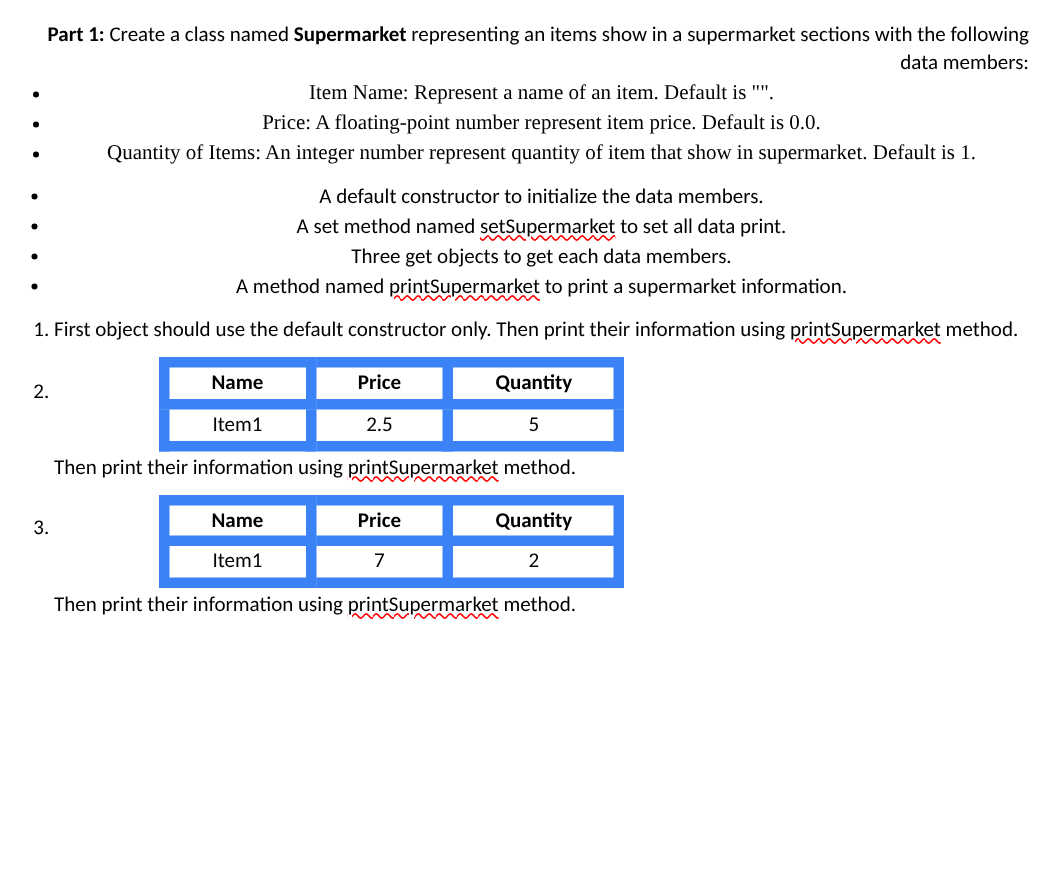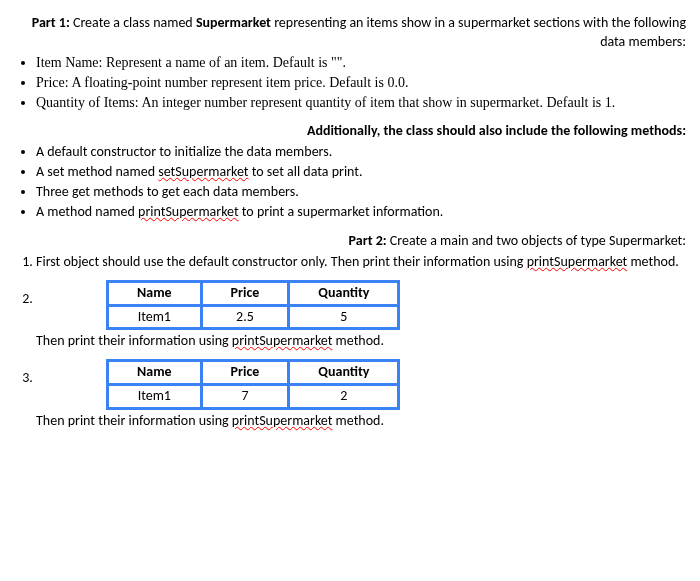--- a/index.html
+++ b/index.html
@@ -8,26 +8,26 @@
     color: #000;
     background: #fff;
     margin: 0;
     padding: 12px 14px;
     width: 700px;
     box-sizing: border-box;
     line-height: 1.35;
   }
   .bold { font-weight: bold; }
   p { margin: 2px 0; text-align: right; }
-  ul { margin: 0 0 8px 0; padding-left: 22px; }
+  ul { margin: 0 0 8px 0; padding-left: 22px; text-align: center; }
   li { margin: 1px 0; }
   .serif { font-family: "Times New Roman", Times, serif; }
   .wavy { text-decoration: underline wavy red; text-decoration-thickness: 1px; }
   table { border-collapse: collapse; margin: 2px 0 2px 70px; }
-  td, th { border: 3px solid #3b82f6; padding: 1px 28px; text-align: center; font-weight: normal; }
+  td, th { border: 7px solid #3b82f6; padding: 1px 28px; text-align: center; font-weight: normal; }
   th.h { font-weight: bold; }
   .section { margin-bottom: 10px; }
   ol { margin: 2px 0; padding-left: 22px; }
   ol li { margin-bottom: 8px; }
   .justify { text-align: justify; }
 </style>
 </head>
 <body>
 
 <div class="section">
@@ -35,33 +35,29 @@
     <span class="bold">Part 1:</span><span> Create a class named </span><span class="bold">Supermarket</span><span> representing an items show in a supermarket sections with the following data members:</span>
   </p>
   <ul>
     <li class="serif"><span>Item Name: Represent a name of an item. Default is "".</span></li>
     <li class="serif"><span>Price: A floating-point number represent item price. Default is 0.0.</span></li>
     <li class="serif"><span>Quantity of Items: An integer number represent quantity of item that show in supermarket. Default is 1.</span></li>
   </ul>
 </div>
 
 <div class="section">
-  <p class="bold">Additionally, the class should also include the following methods:</p>
   <ul>
     <li><span>A default constructor to initialize the data members.</span></li>
     <li><span>A set method named </span><span class="wavy">setSupermarket</span><span> to set all data print.</span></li>
-    <li><span>Three get methods to get each data members.</span></li>
+    <li><span>Three get objects to get each data members.</span></li>
     <li><span>A method named </span><span class="wavy">printSupermarket</span><span> to print a supermarket information.</span></li>
   </ul>
 </div>
 
 <div class="section">
-  <p>
-    <span class="bold">Part 2:</span><span> Create a main and two objects of type Supermarket:</span>
-  </p>
   <ol>
     <li class="justify">
       <span>First object should use the default constructor only. Then print their information using </span><span class="wavy">printSupermarket</span><span> method.</span>
     </li>
     <li>
       <table>
         <tbody>
             <tr>
           <th class="h">Name</th>
           <th class="h">Price</th>

